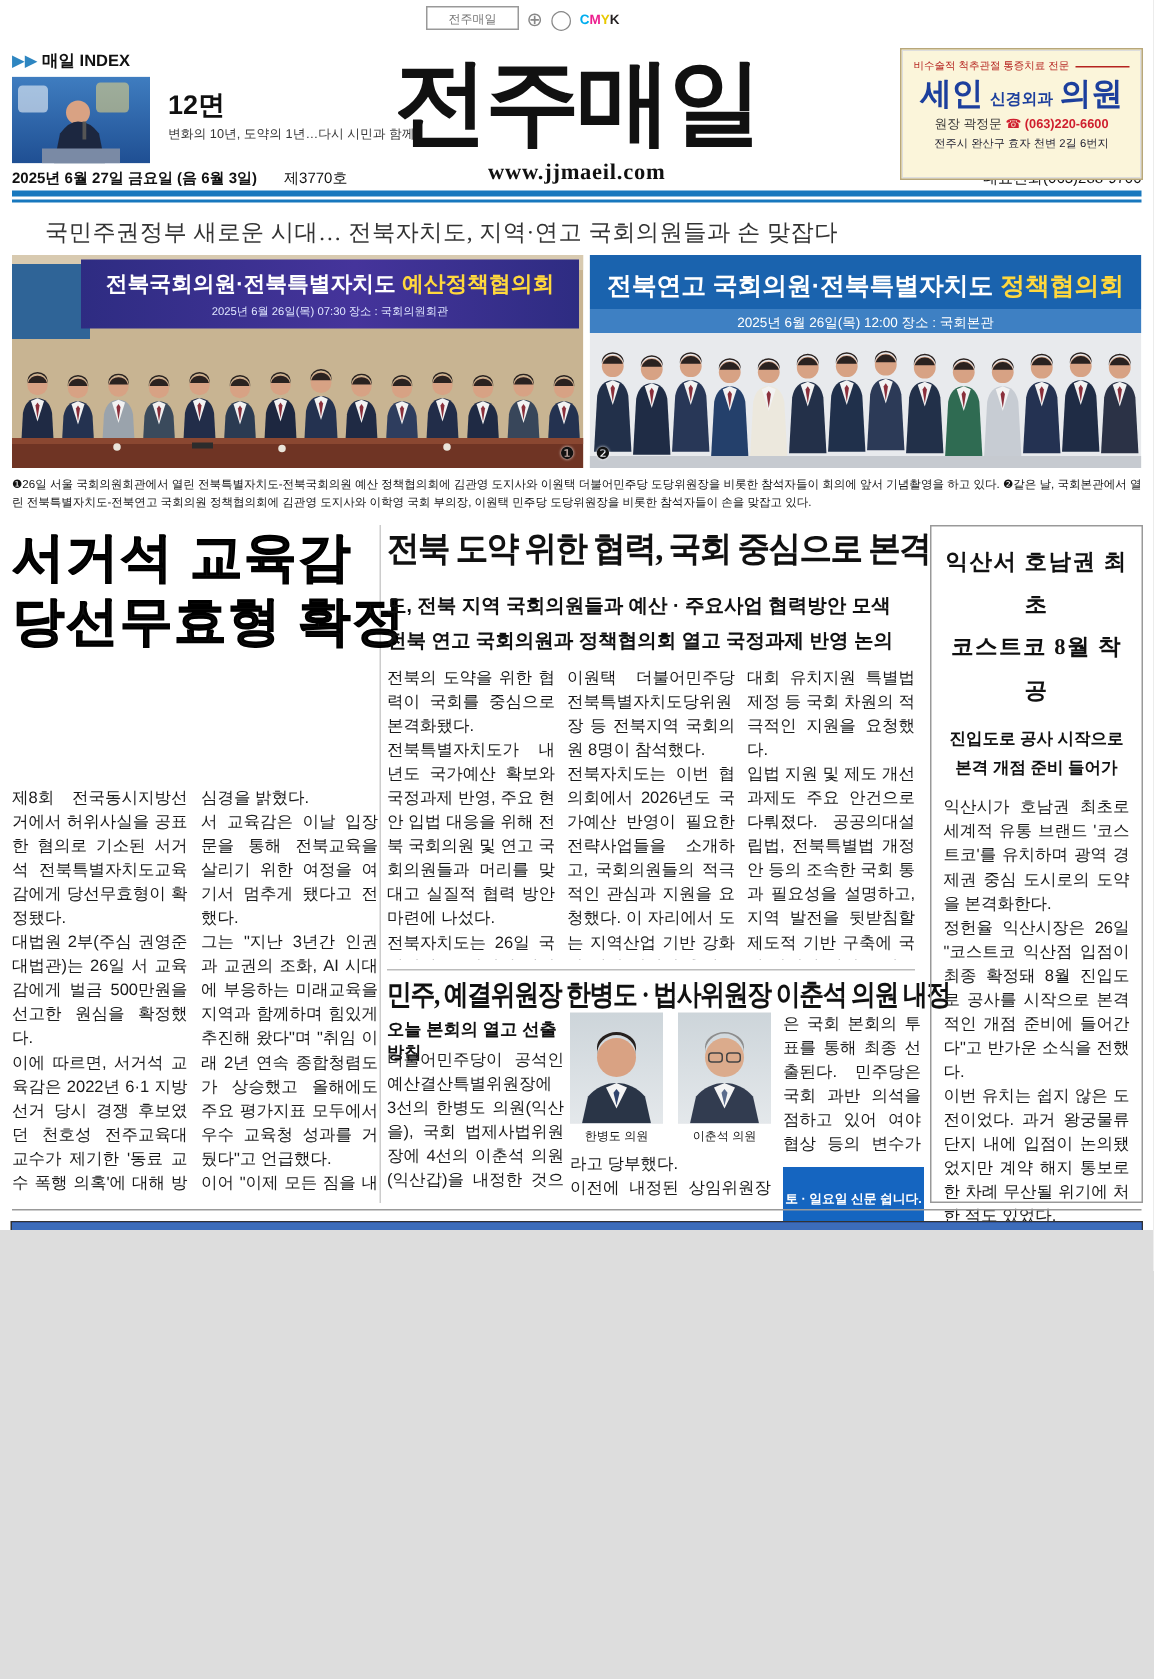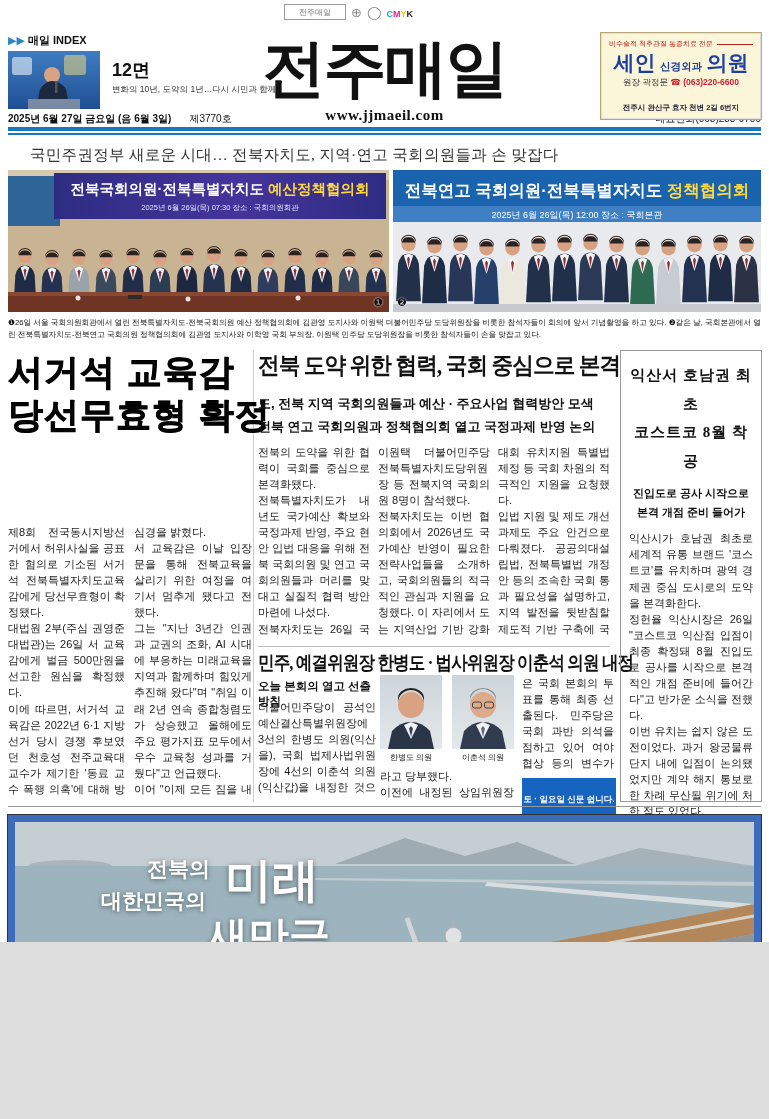--- a/index.html
+++ b/index.html
@@ -1,16 +1,16 @@
 <!DOCTYPE html>
 <html><head>
 <meta charset="utf-8">
 <style>
   html,body{margin:0;padding:0;background:#ddd;}
-  .page{position:relative;width:769px;height:942px;margin:0 auto;background:#fff;
+  .page{position:relative;width:769px;height:820px;margin:0 auto;background:#fff;
         font-family:"Liberation Sans","DejaVu Sans",sans-serif;color:#111;overflow:hidden;}
   .abs{position:absolute;}
   .serif{font-family:"Liberation Serif","DejaVu Serif",serif;}
   .body-text{font-size:11px;line-height:1.46;text-align:justify;white-space:pre-line;
              color:#1a1a1a;overflow:hidden;}
   
   .regstrip{left:284px;top:3px;display:flex;align-items:center;gap:5px;height:18px;}
   .regbox{width:60px;height:14px;border:1px solid #999;color:#777;font-size:8px;
           display:flex;align-items:center;justify-content:center;}
   .regmark{font-size:13px;color:#888;line-height:1;}
@@ -31,21 +31,21 @@
   .tel{right:8px;top:112px;font-size:10px;}
   .adbox{left:600px;top:32px;width:162px;height:88px;background:#fbf5da;border:1px solid #b8a77a;
          box-shadow:0 0 0 1px #ddd inset;text-align:center;padding-top:6px;box-sizing:border-box;}
   .ad-tag{display:flex;align-items:center;gap:4px;margin:0 8px;font-size:7px;color:#b5231f;}
   .ad-tag .rule{flex:1;border-top:1px solid #b5231f;}
   .ad-name{margin-top:3px;color:#1c3f9d;line-height:1;}
   .ad-name .big{font-size:21px;font-weight:bold;}
   .ad-name .mid{font-size:10.5px;font-weight:bold;}
   .ad-phone{margin-top:4px;font-size:8.5px;color:#333;}
   .ad-phone .red{color:#cf1f2e;font-weight:bold;}
-  .ad-addr{margin-top:14px;font-size:7.5px;color:#223;font-weight:bold;}
+  .ad-addr{margin-top:2px;font-size:7.5px;color:#223;}
   .rule-thick{left:8px;top:127px;width:753px;height:4px;background:#1878be;}
   .rule-thin{left:8px;top:133px;width:753px;height:2px;background:#1878be;}
   
   .strap{left:30px;top:145px;font-size:15.5px;color:#333;letter-spacing:.3px;}
   .photo{top:170px;height:142px;overflow:hidden;}
   .ph1{left:8px;width:381px;}
   .ph2{left:393px;width:368px;}
   .marker{position:absolute;font-size:11px;color:#111;text-shadow:0 0 2px #fff;}
   .caption{left:8px;top:317px;width:753px;font-size:7.7px;line-height:1.55;text-align:justify;color:#111;}
   

